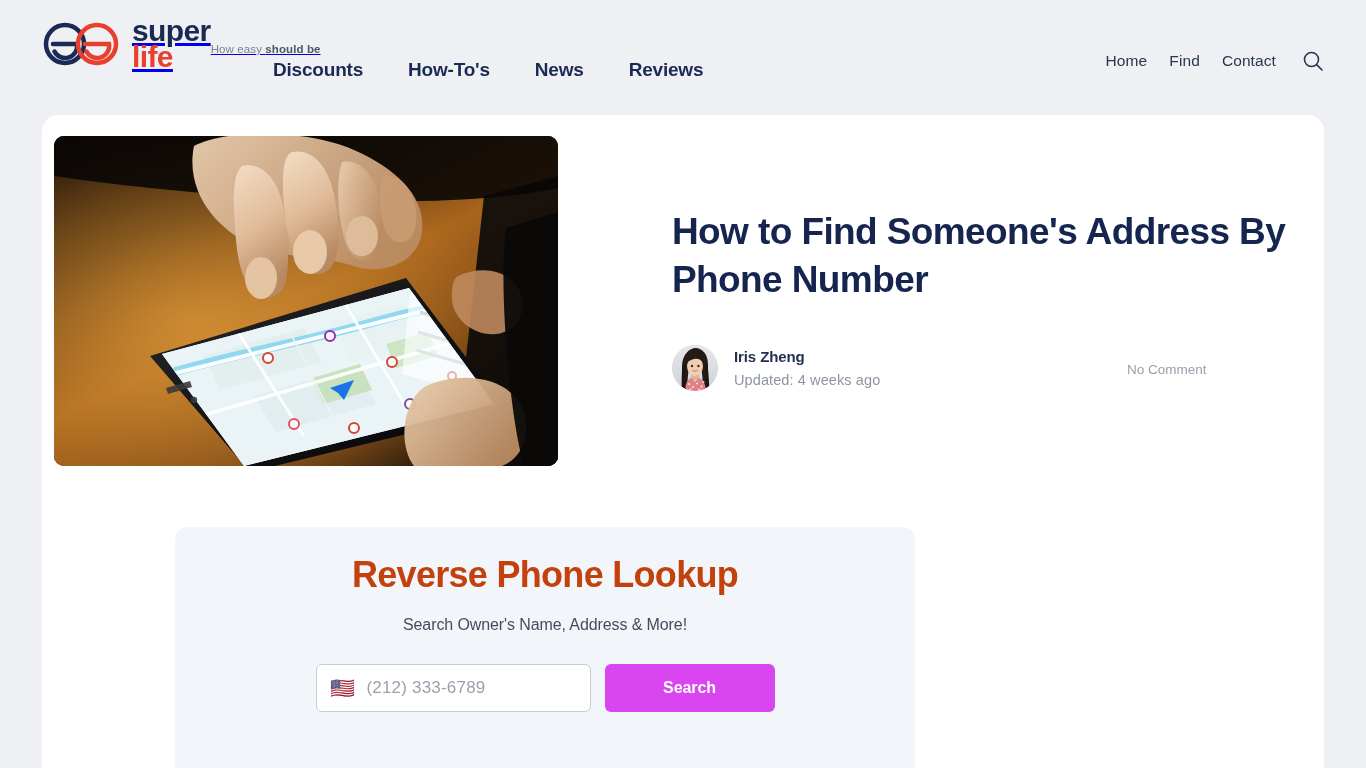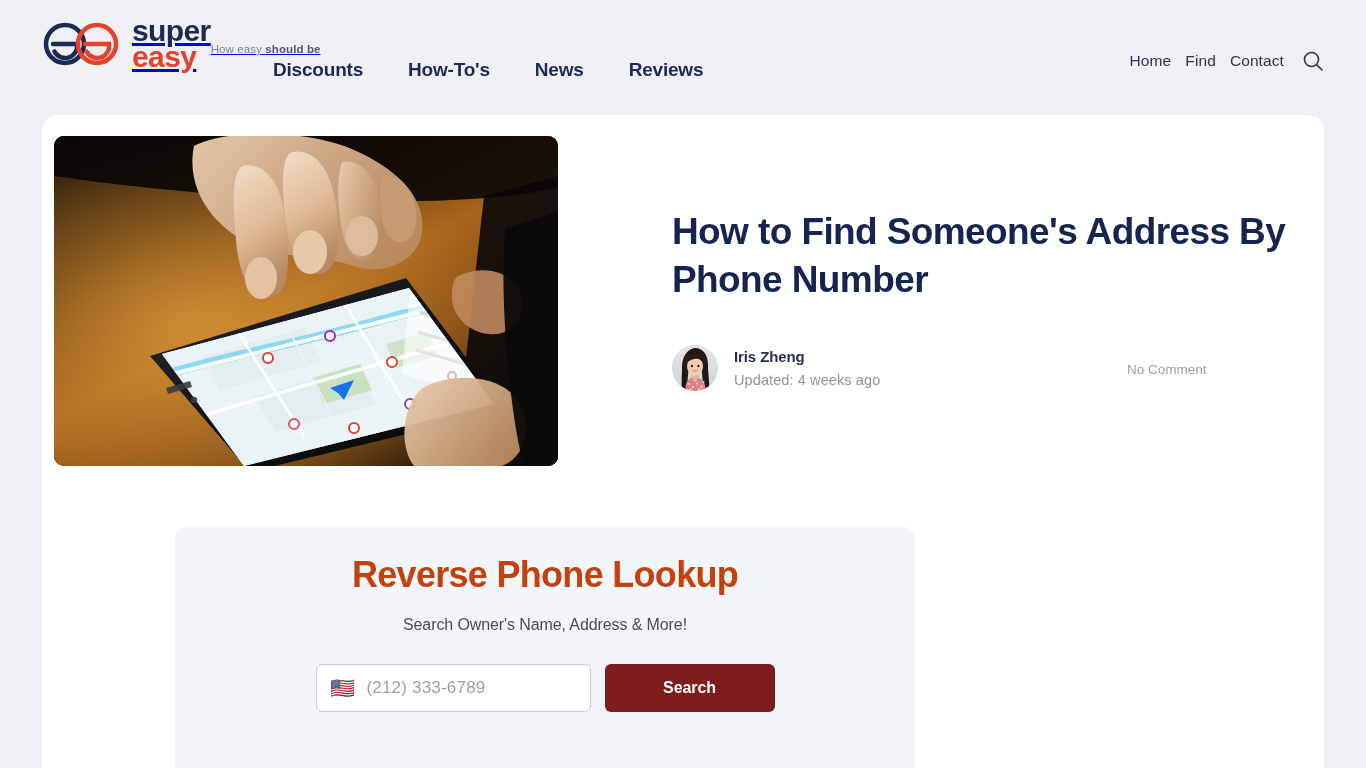--- a/index.html
+++ b/index.html
@@ -84,21 +84,21 @@
     letter-spacing: -0.2px;
     white-space: nowrap;
   }
 
   .util-nav {
     position: absolute;
     right: 40px;
     top: 48px;
     display: flex;
     align-items: center;
-    gap: 14px;
+    gap: 22px;
   }
   .util-nav a {
     font-size: 15.5px;
     font-weight: 400;
     color: #2b3550;
     text-decoration: none;
     letter-spacing: 0.1px;
   }
   .search-icon-btn {
     display: flex;
@@ -252,21 +252,21 @@
     background: transparent;
     letter-spacing: 0.2px;
   }
   .phone-input::placeholder { color: #9aa1ad; }
 
   .search-submit {
     width: 170px;
     height: 48px;
     border: none;
     border-radius: 6px;
-    background: #7f1d1d;
+    background: #d946ef;
     color: #ffffff;
     font-family: "Liberation Sans", sans-serif;
     font-size: 16px;
     font-weight: 700;
     letter-spacing: -0.1px;
     cursor: pointer;
   }
 </style>
 </head>
 <body>
@@ -280,21 +280,21 @@
 
           <circle cx="23" cy="22" r="19" fill="none" stroke="#1b2a54" stroke-width="4.5"></circle>
           <path d="M11 22 H35 A12 12 0 0 1 12.5 29.5" fill="none" stroke="#1b2a54" stroke-width="4.5" stroke-linecap="round"></path>
 
           <circle cx="55" cy="22" r="19" fill="none" stroke="#e8402f" stroke-width="4.5"></circle>
           <path d="M43 22 H67 A12 12 0 0 1 44.5 29.5" fill="none" stroke="#e8402f" stroke-width="4.5" stroke-linecap="round"></path>
         </svg>
       </span>
       <span class="logo-wordmark">
         <span class="logo-super">super</span>
-        <span class="logo-easy">easy</span>
+        <span class="logo-easy">life</span>
       </span>
     </div>
     <div class="logo-tagline"><span>How easy </span><b>should be</b></div>
   </a>
 
   <nav class="main-nav">
     <a href="#">Discounts</a>
     <a href="#">How-To's</a>
     <a href="#">News</a>
     <a href="#">Reviews</a>

